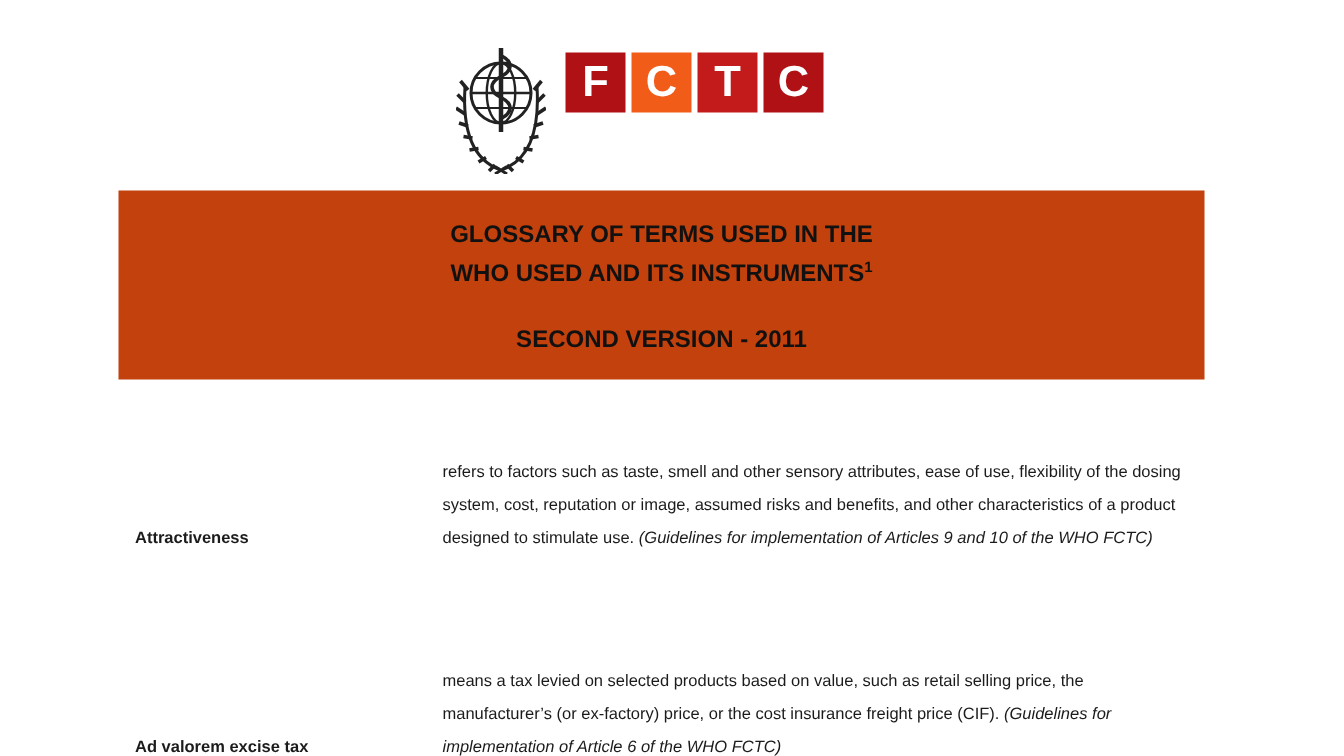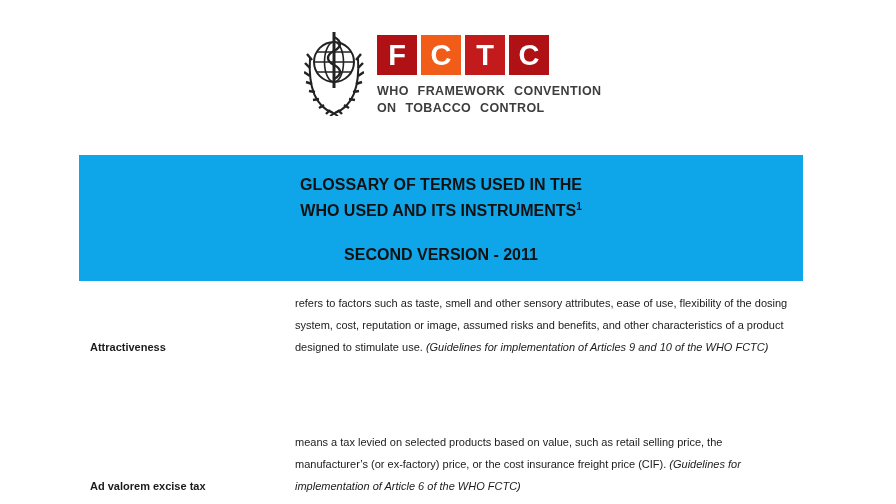--- a/index.html
+++ b/index.html
@@ -71,21 +71,21 @@
     line-height: 22px;
     align-items: flex-end;
   }
   .entry.e0 { top: 292px; }
   .entry.e1 { top: 431px; }
   .term {
     width: 205px;
     flex: 0 0 205px;
     font-weight: bold;
   }
-  .def { width: 494px; }
+  .def { width: 494px; margin-top: 12px; }
   .def i { font-style: italic; }
 </style>
 </head>
 <body>
 
 <header class="logo-block">
   <div class="emblem">
     <svg width="60" height="88" viewBox="0 0 60 88" fill="none" stroke="#222222">
 
       <circle cx="30" cy="34" r="20" stroke-width="2"></circle>
@@ -126,28 +126,24 @@
       <line x1="34" y1="83" x2="26" y2="88" stroke-width="2"></line>
     </svg>
   </div>
   <div class="fctc-col">
     <div class="squares">
       <span class="sq" style="background: rgb(176, 17, 21);">F</span>
       <span class="sq" style="background: rgb(242, 92, 25);">C</span>
       <span class="sq" style="background: rgb(195, 26, 28);">T</span>
       <span class="sq" style="background: rgb(176, 17, 21);">C</span>
     </div>
-    <div class="logo-caption">
-      <div>WHO FRAMEWORK CONVENTION</div>
-      <div>ON TOBACCO CONTROL</div>
-    </div>
   </div>
 </header>
 
-<section class="banner" style="background: #0ea5e9; margin-top: 28px;">
+<section class="banner" style="background: #c2410c;">
   <div class="title">
     <div>GLOSSARY OF TERMS USED IN THE</div>
     <div><span>WHO USED AND ITS INSTRUMENTS</span><sup>1</sup></div>
   </div>
   <div class="subtitle">SECOND VERSION - 2011</div>
 </section>
 
 <main>
 
   <div class="entry e0">

